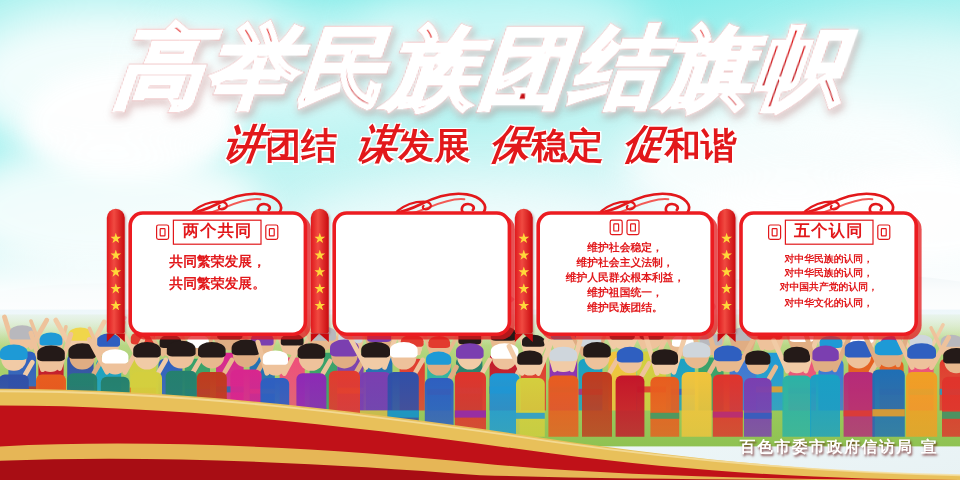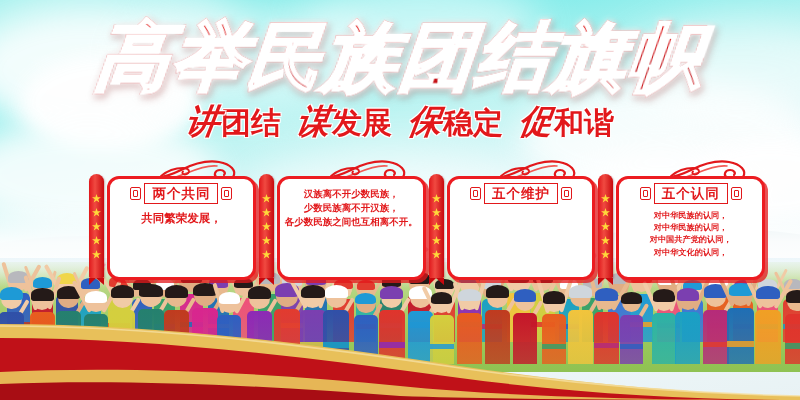--- a/index.html
+++ b/index.html
@@ -697,20 +697,21 @@
         <path d="M0 25 C20 25 34 24 48 21" fill="none" stroke="#e2181b" stroke-width="1.4" stroke-linecap="round"></path>
       </svg>
       <div class="panel">
         <div class="panel-head">
           <span class="seal"></span>
           <span class="head-box">两个共同</span>
           <span class="seal"></span>
         </div>
         <div class="panel-body">
           <div>共同繁荣发展，</div>
+          <div>共同繁荣发展。</div>
         </div>
       </div>
     </div>
 
     <div class="star-strip">
       <svg width="9" height="9" viewBox="0 0 10 10">
           <polygon points="5,0 6.2,3.6 10,3.6 6.9,5.9 8.1,9.5 5,7.3 1.9,9.5 3.1,5.9 0,3.6 3.8,3.6" fill="#ffd83a"></polygon>
         </svg>
       <svg width="9" height="9" viewBox="0 0 10 10">
           <polygon points="5,0 6.2,3.6 10,3.6 6.9,5.9 8.1,9.5 5,7.3 1.9,9.5 3.1,5.9 0,3.6 3.8,3.6" fill="#ffd83a"></polygon>
@@ -727,25 +728,20 @@
     </div>
 
     <div class="panel-slot p2">
       <svg class="ornament" viewBox="0 0 120 26">
         <path d="M6 22 C30 22 44 20 60 12 C72 6 86 2 98 4 C110 6 116 13 112 19 C109 23 101 24 96 20 C92 17 94 12 99 12 C103 12 105 15 103 17" fill="none" stroke="#e2181b" stroke-width="2.2" stroke-linecap="round"></path>
         <path d="M18 24 C38 24 52 21 66 15 C78 10 88 7 96 8" fill="none" stroke="#f25a55" stroke-width="1.6" stroke-linecap="round"></path>
         <path d="M40 18 C46 13 54 10 62 10 C68 10 70 14 66 16 C63 17.5 60 15.5 62 13.5" fill="none" stroke="#e2181b" stroke-width="1.8" stroke-linecap="round"></path>
         <path d="M0 25 C20 25 34 24 48 21" fill="none" stroke="#e2181b" stroke-width="1.4" stroke-linecap="round"></path>
       </svg>
       <div class="panel">
-        <div class="panel-body">
-          <div>汉族离不开少数民族，</div>
-          <div>少数民族离不开汉族，</div>
-          <div>各少数民族之间也互相离不开。</div>
-        </div>
       </div>
     </div>
 
     <div class="star-strip">
       <svg width="9" height="9" viewBox="0 0 10 10">
           <polygon points="5,0 6.2,3.6 10,3.6 6.9,5.9 8.1,9.5 5,7.3 1.9,9.5 3.1,5.9 0,3.6 3.8,3.6" fill="#ffd83a"></polygon>
         </svg>
       <svg width="9" height="9" viewBox="0 0 10 10">
           <polygon points="5,0 6.2,3.6 10,3.6 6.9,5.9 8.1,9.5 5,7.3 1.9,9.5 3.1,5.9 0,3.6 3.8,3.6" fill="#ffd83a"></polygon>
         </svg>
@@ -763,22 +759,28 @@
     <div class="panel-slot p3">
       <svg class="ornament" viewBox="0 0 120 26">
         <path d="M6 22 C30 22 44 20 60 12 C72 6 86 2 98 4 C110 6 116 13 112 19 C109 23 101 24 96 20 C92 17 94 12 99 12 C103 12 105 15 103 17" fill="none" stroke="#e2181b" stroke-width="2.2" stroke-linecap="round"></path>
         <path d="M18 24 C38 24 52 21 66 15 C78 10 88 7 96 8" fill="none" stroke="#f25a55" stroke-width="1.6" stroke-linecap="round"></path>
         <path d="M40 18 C46 13 54 10 62 10 C68 10 70 14 66 16 C63 17.5 60 15.5 62 13.5" fill="none" stroke="#e2181b" stroke-width="1.8" stroke-linecap="round"></path>
         <path d="M0 25 C20 25 34 24 48 21" fill="none" stroke="#e2181b" stroke-width="1.4" stroke-linecap="round"></path>
       </svg>
       <div class="panel">
         <div class="panel-head">
           <span class="seal"></span>
-          <span class="head-box">五个维护</span>
           <span class="seal"></span>
+        </div>
+        <div class="panel-body">
+          <div>维护社会稳定，</div>
+          <div>维护社会主义法制，</div>
+          <div>维护人民群众根本利益，</div>
+          <div>维护祖国统一，</div>
+          <div>维护民族团结。</div>
         </div>
       </div>
     </div>
 
     <div class="star-strip">
       <svg width="9" height="9" viewBox="0 0 10 10">
           <polygon points="5,0 6.2,3.6 10,3.6 6.9,5.9 8.1,9.5 5,7.3 1.9,9.5 3.1,5.9 0,3.6 3.8,3.6" fill="#ffd83a"></polygon>
         </svg>
       <svg width="9" height="9" viewBox="0 0 10 10">
           <polygon points="5,0 6.2,3.6 10,3.6 6.9,5.9 8.1,9.5 5,7.3 1.9,9.5 3.1,5.9 0,3.6 3.8,3.6" fill="#ffd83a"></polygon>
@@ -819,14 +821,15 @@
   </div>
 
   <svg class="ribbon-layer" viewBox="0 0 800 120" preserveAspectRatio="none">
     <path d="M0 44 C150 44 300 62 460 86 C580 104 700 114 800 116 L800 120 L0 120 Z" fill="#e8c05a"></path>
     <path d="M0 58 C150 58 300 76 460 98 C580 114 700 120 800 120 L800 120 L0 120 Z" fill="#c01118"></path>
     <path d="M0 92 C120 86 260 92 400 106 C520 118 680 120 800 120 L800 120 L0 120 Z" fill="#e8c05a" opacity="0.95"></path>
     <path d="M0 104 C120 99 260 105 400 116 C520 120 680 120 800 120 L800 120 L0 120 Z" fill="#a80d14"></path>
     <path d="M0 46 C150 46 300 64 460 88 C580 105 700 114 800 116" fill="none" stroke="#f5deA0" stroke-width="1.6" opacity=".8"></path>
   </svg>
 
+  <div class="credit">百色市委市政府信访局 宣</div>
 
 </div>
 
 </body></html>

